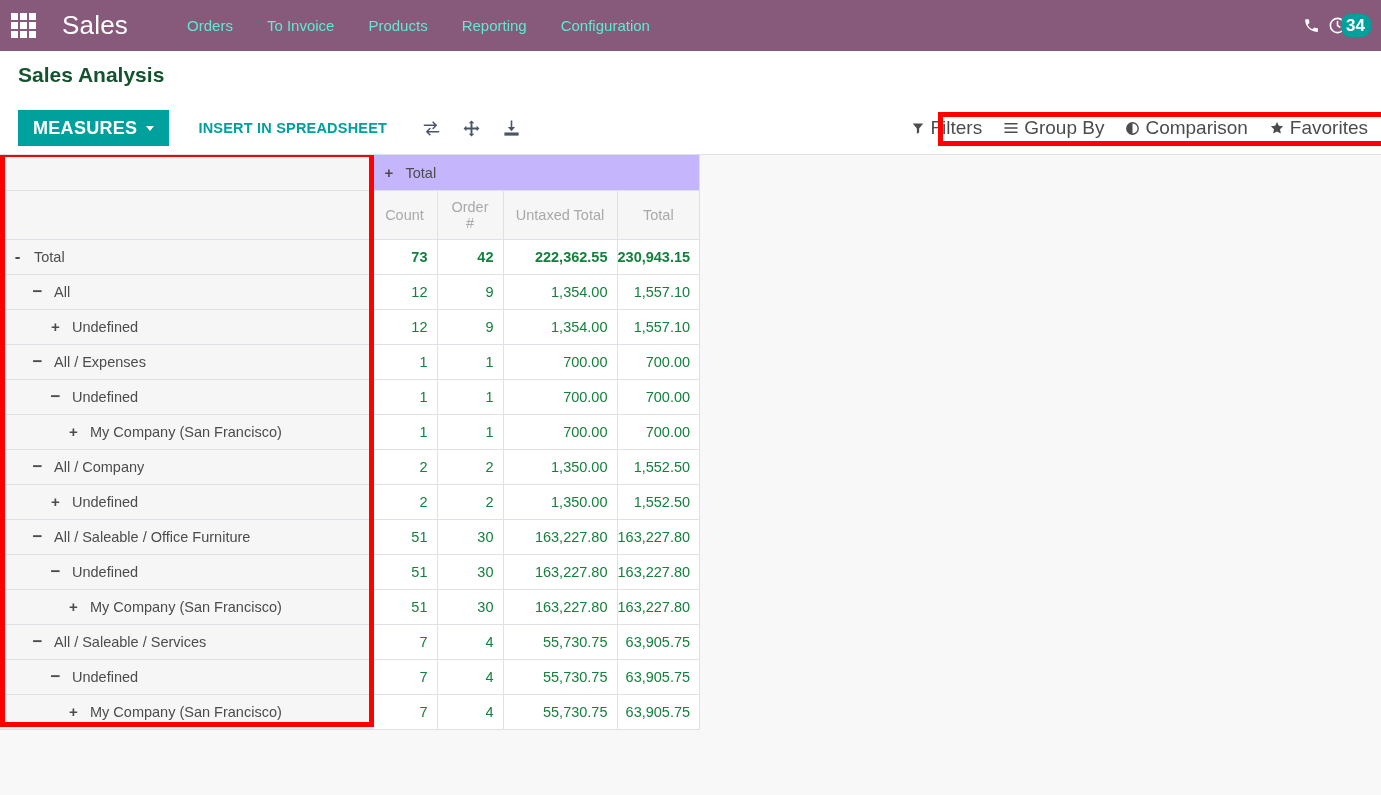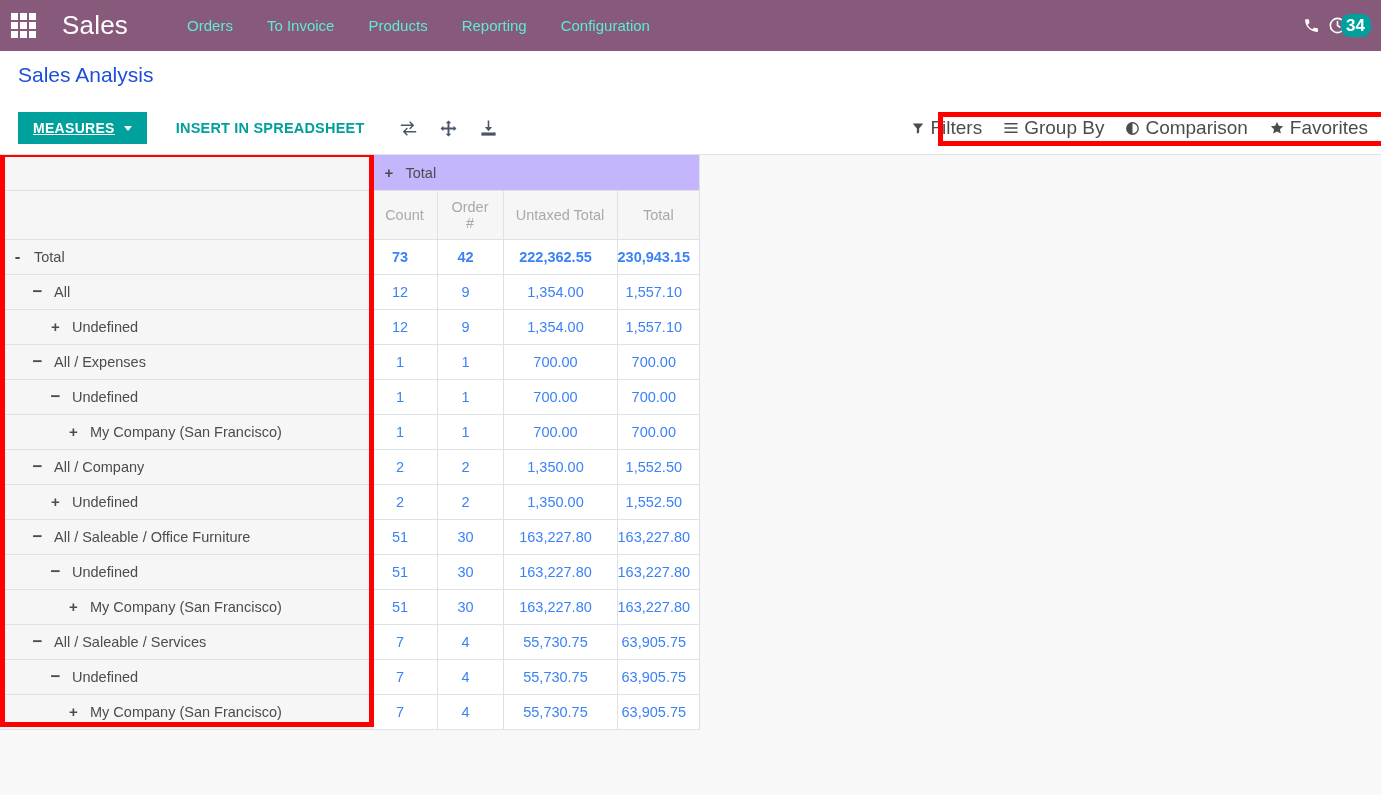--- a/index.html
+++ b/index.html
@@ -82,22 +82,22 @@
     height: 104px;
   }
   .cp-title-row {
     display: flex;
     align-items: flex-start;
     padding: 12px 0 0 18px;
     height: 52px;
   }
   .page-title {
     font-size: 21px;
-    color: #1d4ed8;
-    font-weight: normal;
+    color: #14532d;
+    font-weight: bold;
     margin: 0;
     line-height: 1.1;
   }
 
   
   .searchview {
     position: absolute;
     right: 0px; top: 60px;
     display: flex;
     align-items: center;
@@ -152,29 +152,28 @@
     display: flex;
     align-items: center;
     padding-left: 18px;
     height: 50px;
     position: relative;
   }
   .btn-measures {
     background: #00A09D;
     color: #fff;
     border: none;
-    font-size: 14px;
+    font-size: 18px;
     font-weight: bold;
     letter-spacing: .3px;
     padding: 9px 15px;
     cursor: pointer;
     font-family: "Liberation Sans", sans-serif;
     display: flex; align-items: center;
     line-height: 1;
-    text-decoration: underline;
   }
   .caret {
     display: inline-block;
     border-left: 4.5px solid transparent;
     border-right: 4.5px solid transparent;
     border-top: 5px solid #fff;
     margin-left: 9px;
   }
   .btn-link {
     color: #00A09D;
@@ -286,24 +285,24 @@
     font-weight: bold;
     color: #4c4c4c;
     margin-right: 9px;
     font-size: 15px;
     flex: 0 0 auto;
   }
   .toggle.minus { font-size: 17px; }
   .lbl { color: #4c4c4c; }
 
   td.val {
-    text-align: center;
+    text-align: right;
     padding-right: 9px !important;
     font-weight: bold;
-    color: #3b82f6;
+    color: #15803d;
     background: #fff;
     cursor: pointer;
   }
   tr.total-row td.val, tr.total-row .row-label { }
   tr.total-row td.val { font-weight: bold; }
 </style>
 </head>
 <body>
 
 <div class="navbar">

